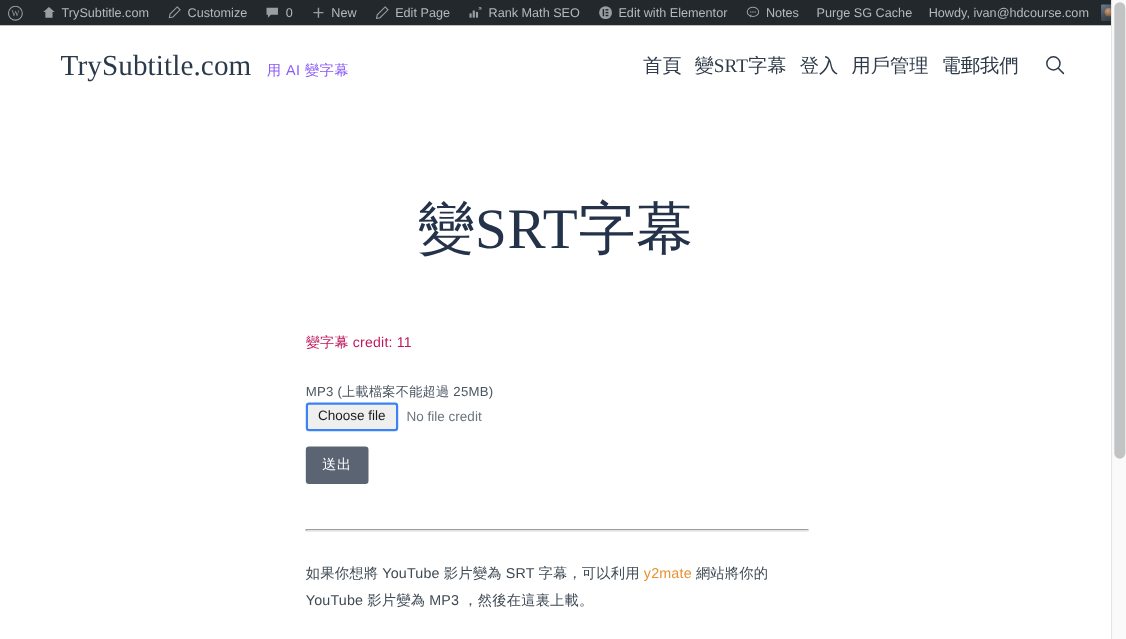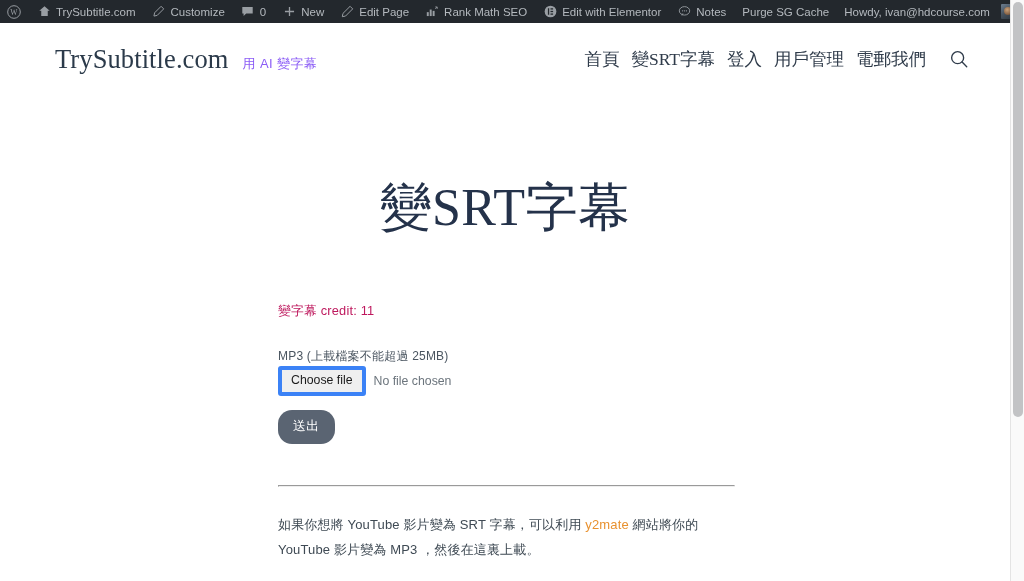--- a/index.html
+++ b/index.html
@@ -102,38 +102,38 @@
     color: #4a5560;
     margin-bottom: 1px;
     letter-spacing: .2px;
   }
   .file-row { display: flex; align-items: center; gap: 0; margin-bottom: 14px; }
   .choose-btn {
     font-family: "Liberation Sans", sans-serif;
     font-size: 12.3px;
     color: #1b1b1b;
     background: #efefef;
-    border: 4px solid #3b82f6;
+    border: 2px solid #3b82f6;
     border-radius: 3px;
     padding: 3px 9px 4px 9px;
     cursor: pointer;
     line-height: 1.25;
   }
   .file-status {
     font-size: 12.3px;
     color: #6c757d;
     margin-left: 8px;
   }
   .submit-btn {
     font-family: "Liberation Sans", sans-serif;
     font-size: 12.8px;
     color: #ffffff;
     background: #5a6472;
     border: none;
-    border-radius: 14px;
+    border-radius: 3px;
     padding: 8px 15px 9px 15px;
     cursor: pointer;
     letter-spacing: .5px;
   }
   .divider {
     width: 457px;
     height: 1px;
     background: #b9bcc0;
     margin: 41px 0 0 278px;
   }
@@ -303,21 +303,21 @@
 
   <h1 class="page-title">變SRT字幕</h1>
 
   <form class="form-wrap">
     <div class="credit-line">變字幕 credit: 11</div>
 
     <div class="field-label">MP3 (上載檔案不能超過 25MB)</div>
 
     <div class="file-row">
       <button type="button" class="choose-btn">Choose file</button>
-      <span class="file-status">No file chosen</span>
+      <span class="file-status">No file credit</span>
     </div>
 
     <button type="submit" class="submit-btn">送出</button>
   </form>
 
   <hr class="divider">
 
   <p class="para">
     <span>如果你想將 YouTube 影片變為 SRT 字幕，可以利用 </span><a>y2mate</a><span> 網站將你的 YouTube 影片變為 MP3 ，然後在這裏上載。</span>
   </p>

